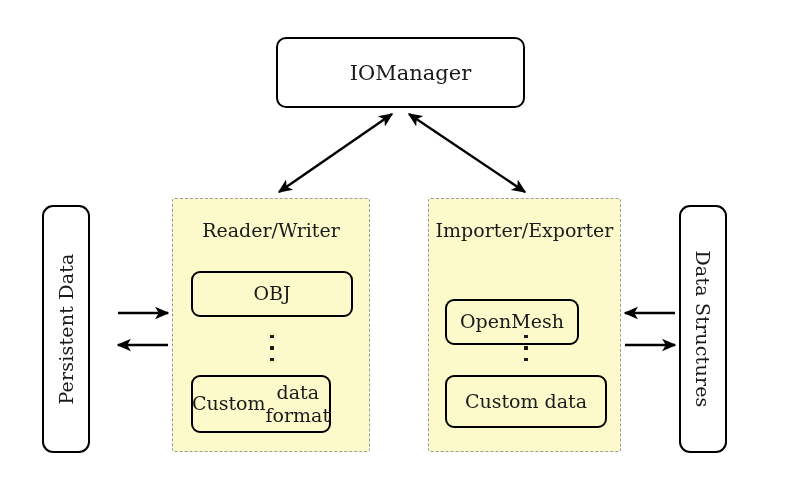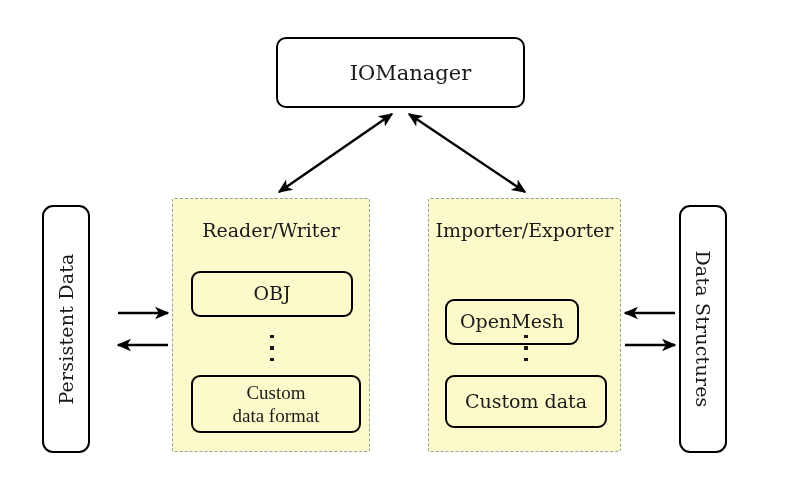--- a/index.html
+++ b/index.html
@@ -142,21 +142,21 @@
     <div class="inner-box" style="left:18px; top:72px; width:162px; height:46px;">
       <span>OBJ</span>
     </div>
 
     <div class="vdots" style="left:94px; top:136px; height:26px;">
       <span></span>
       <span></span>
       <span></span>
     </div>
 
-    <div class="inner-box" style="left:18px; top:176px; width:170px; height:58px; flex-direction:column;font-family:Liberation Serif, serif;">
+    <div class="inner-box" style="left:18px; top:176px; width:140px; height:58px; flex-direction:row;">
       <span>Custom</span>
       <span>data format</span>
     </div>
   </div>
 
   <div class="panel" style="left:428px; top:198px; width:193px; height:254px;">
     <div class="panel-title" style="top:20px;">Importer/Exporter</div>
 
     <div class="inner-box" style="left:16px; top:72px; width:134px; height:46px;margin-top:28px;">
       <span>OpenMesh</span>

